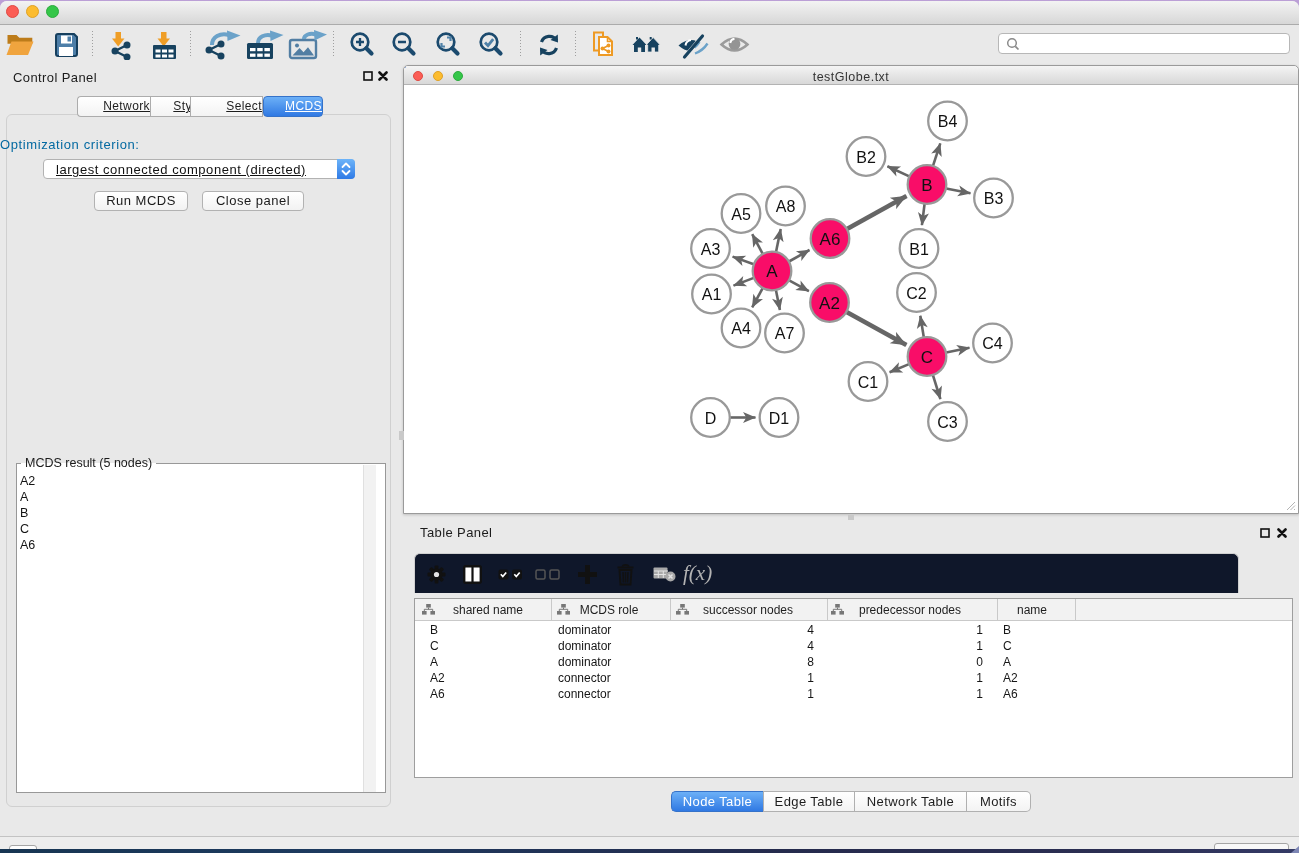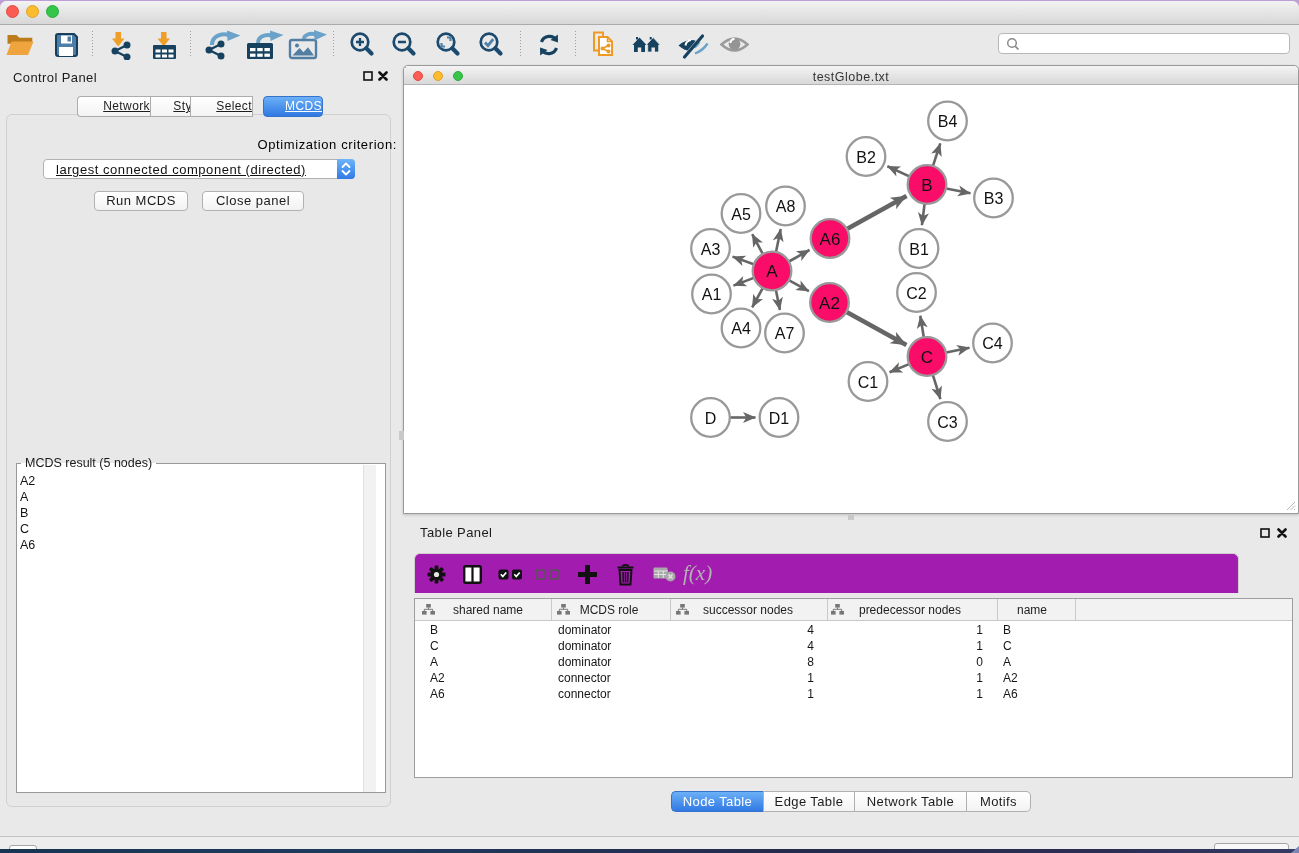--- a/index.html
+++ b/index.html
@@ -19,21 +19,21 @@
   background-image:repeating-linear-gradient(#9f9f9f 0 1px, transparent 1px 3px); }
 #search { left:998px; top:7px; width:292px; height:21px; background:#fff;
   border:1px solid #b7b7b7; border-radius:4px; }
 
 #cp-title { left:13px; top:69px; font-size:13px; color:#1c1c1c; letter-spacing:0.4px; }
 .wicon { top:70px; width:10px; height:10px; }
 #cp-body { left:6px; top:113px; width:385px; height:693px; background:#e8e8e8;
   border:1px solid #d0d0d0; border-radius:6px; }
 .tabseg { top:95px; height:21px; background:linear-gradient(#ffffff,#f3f3f3); border:1px solid #acacac;
   font-size:12px; color:#1d1d1d; text-align:right; line-height:19px; letter-spacing:0.4px;text-decoration:underline; }
-#optlabel { left:0; top:136px; width:397px; text-align:right; font-size:13px; color:#000000; letter-spacing:0.6px; }
+#optlabel { left:0; top:136px; width:397px; text-align:left; font-size:13px; color:#0369a1; letter-spacing:0.6px; }
 #combo { left:43px; top:158px; width:312px; height:20px; background:#fff;
   border:1px solid #b2b2b2; border-radius:4px; font-size:13px; color:#111; }
 #combo span { position:absolute; left:12px; top:2px; letter-spacing:0.55px;text-decoration:underline; }
 #combobtn { right:-1px; top:-1px; width:18px; height:20px; border-radius:0 4px 4px 0;
   background:linear-gradient(#6db4f9,#2e7ae6); }
 .btn { top:190px; height:20px; background:linear-gradient(#ffffff,#f2f2f2); border:1px solid #b2b2b2;
   border-radius:4px; font-size:13px; color:#1b1b1b; text-align:center; line-height:18px; letter-spacing:0.5px; }
 #mcdsbox { left:16px; top:462px; width:370px; height:330px; background:#fff;
   border:1px solid #989898; }
 #mcdstitle { left:21px; top:455px; padding:0 4px; font-size:12.5px; color:#1b1b1b;
@@ -43,21 +43,21 @@
   border-left:1px solid #e0e0e0; }
 
 #nw { left:403px; top:64px; width:896px; height:449px; background:#fff;
   border:1px solid #9a9a9a; border-radius:5px 5px 0 0;
   box-shadow:0 1px 3px rgba(0,0,0,0.18); }
 #nw-tb { left:0; top:0; width:100%; height:19px; background:linear-gradient(#f4f4f4,#d8d8d8);
   border-bottom:1px solid #b3b3b3; border-radius:5px 5px 0 0; }
 #nw-title { width:100%; top:4px; text-align:center; font-size:12.5px; color:#343434; letter-spacing:0.5px; }
 
 #tp-title { left:420px; top:524px; font-size:13px; color:#1c1c1c; letter-spacing:0.4px; }
-#tp-toolbar { left:414px; top:552px; width:825px; height:40px; background:#a21caf;
+#tp-toolbar { left:414px; top:552px; width:825px; height:40px; background:#0f172a;
   border:1px solid #d0d0d0; border-radius:6px 6px 0 0; border-bottom:none; }
 #tbl { left:414px; top:597px; width:879px; height:180px; background:#fff;
   border:1px solid #9e9e9e;padding-left:12px; }
 #tblhead { left:0; top:0; width:100%; height:22px; background:#f2f2f2;
   border-bottom:1px solid #c9c9c9; }
 .colline { top:0; width:1px; height:21px; background:#c9c9c9; }
 .hlabel { top:4px; font-size:12px; color:#1e1e1e; text-align:center; }
 .cell { font-size:12px; color:#161616; height:16px; line-height:16px; }
 
 .btab { top:790px; height:21px; background:linear-gradient(#ffffff,#f3f3f3); border:1px solid #b0b0b0;
@@ -214,21 +214,21 @@
   <div class="abs" id="cp-title">Control Panel</div>
   <svg class="abs wicon" style="left:363px" viewBox="0 0 10 10">
       <rect x="1" y="1" width="8" height="8" fill="none" stroke="#111" stroke-width="1.6"></rect>
     </svg>
   <svg class="abs wicon" style="left:378px" viewBox="0 0 10 10">
       <path d="M1.5,1.5 L8.5,8.5 M8.5,1.5 L1.5,8.5" stroke="#111" stroke-width="2.6" stroke-linecap="round"></path>
     </svg>
   <div class="abs" id="cp-body"></div>
   <div class="abs tabseg" style="left:77px;width:73px;border-radius:4px 0 0 4px;border-right:none">Network</div>
   <div class="abs tabseg" style="left:150px;width:52px;border-right:none">Style</div>
-  <div class="abs tabseg" style="left:190px;width:63px">Select</div>
+  <div class="abs tabseg" style="left:190px;width:73px">Select</div>
   <div class="abs tabseg" style="left:263px;width:60px;background:linear-gradient(#6cb0f7,#3079e3);color:#fff;border-color:#3572c9;border-radius:4px">MCDS</div>
   <div class="abs" id="optlabel">Optimization criterion:</div>
   <div class="abs" id="combo">
       <span>largest connected component (directed)</span>
     <div class="abs" id="combobtn">
       <svg class="abs" style="left:3px;top:3px" width="12" height="14" viewBox="0 0 12 14">
         <path d="M2.5,5 L6,1.5 L9.5,5" fill="none" stroke="#fff" stroke-width="1.8" stroke-linejoin="round" stroke-linecap="round"></path>
         <path d="M2.5,9 L6,12.5 L9.5,9" fill="none" stroke="#fff" stroke-width="1.8" stroke-linejoin="round" stroke-linecap="round"></path>
       </svg>
     </div>

